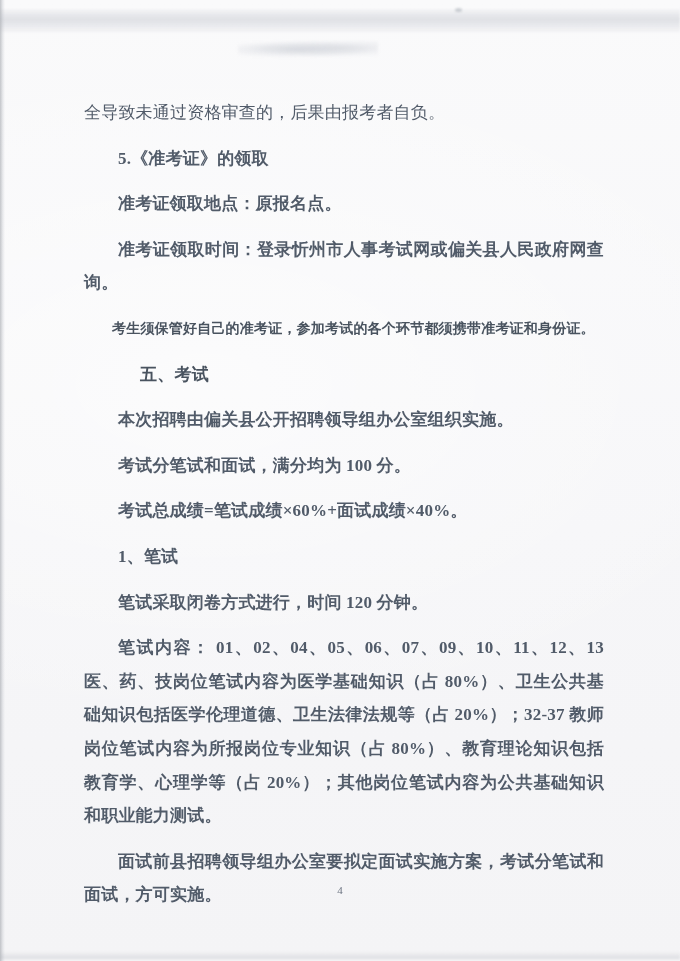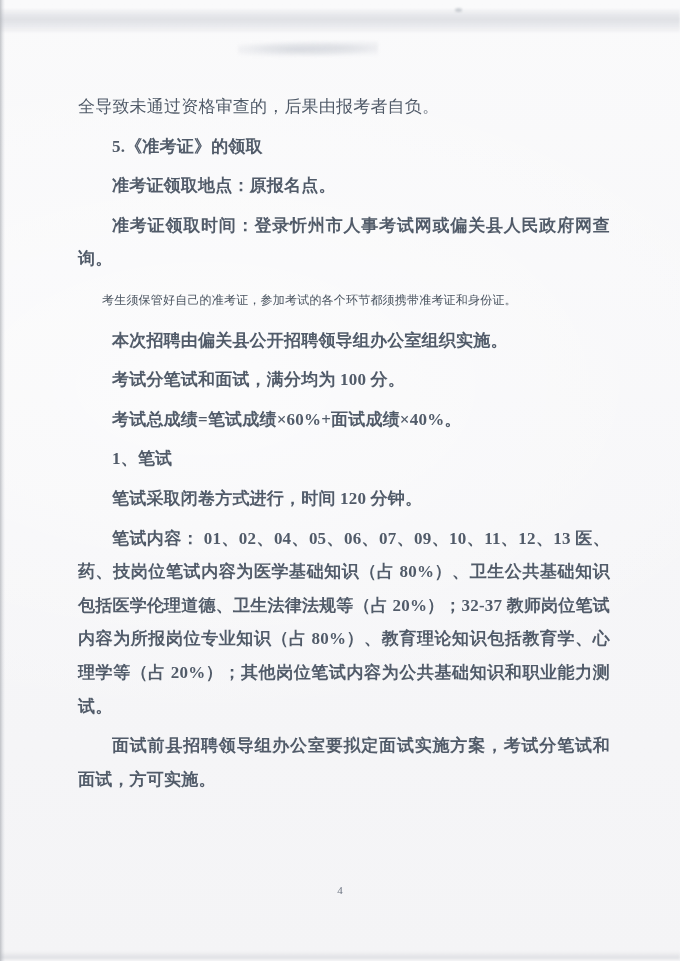--- a/index.html
+++ b/index.html
@@ -48,26 +48,26 @@
     position: absolute;
     left: 72px;
     top: 84px;
     width: 544px;
     font-size: 17px;
     line-height: 33.6px;
     color: var(--ink, #515b69);
     text-align: justify;
     letter-spacing: 0.2px;
   }
-  .para { margin: 6px; }
+  .para { margin: 12px; }
   .ind { text-indent: 2em; font-weight: bold; }
   .bold-para {
     text-indent: 2em;
-    font-weight: normal;
-    font-size: 12px;
+    font-weight: bold;
+    font-size: 14px;
     margin-top: 8px;
     color: var(--ink-bold, #49535f);
   }
   .section-heading {
     text-indent: 3.3em;
     font-weight: bold;
     margin-top: 12px;
     color: var(--ink-bold, #49535f);
   }
   .page-number {
@@ -88,20 +88,21 @@
   <div class="edge-bottom"></div>
   <div class="smudge"></div>
   <div class="speck"></div>
 
   <div class="doc-body">
     <p class="para">全导致未通过资格审查的，后果由报考者自负。</p>
     <p class="para ind">5.《准考证》的领取</p>
     <p class="para ind">准考证领取地点：原报名点。</p>
     <p class="para ind">准考证领取时间：登录忻州市人事考试网或偏关县人民政府网查询。</p>
     <p class="para bold-para">考生须保管好自己的准考证，参加考试的各个环节都须携带准考证和身份证。</p>
+    <p class="para section-heading">五、考试</p>
     <p class="para ind">本次招聘由偏关县公开招聘领导组办公室组织实施。</p>
     <p class="para ind">考试分笔试和面试，满分均为 100 分。</p>
     <p class="para ind">考试总成绩=笔试成绩×60%+面试成绩×40%。</p>
     <p class="para ind">1、笔试</p>
     <p class="para ind">笔试采取闭卷方式进行，时间 120 分钟。</p>
     <p class="para ind">笔试内容： 01、02、04、05、06、07、09、10、11、12、13 医、药、技岗位笔试内容为医学基础知识（占 80%）、卫生公共基础知识包括医学伦理道德、卫生法律法规等（占 20%）；32-37 教师岗位笔试内容为所报岗位专业知识（占 80%）、教育理论知识包括教育学、心理学等（占 20%）；其他岗位笔试内容为公共基础知识和职业能力测试。</p>
     <p class="para ind">面试前县招聘领导组办公室要拟定面试实施方案，考试分笔试和面试，方可实施。</p>
   </div>
 
   <div class="page-number">4</div>

